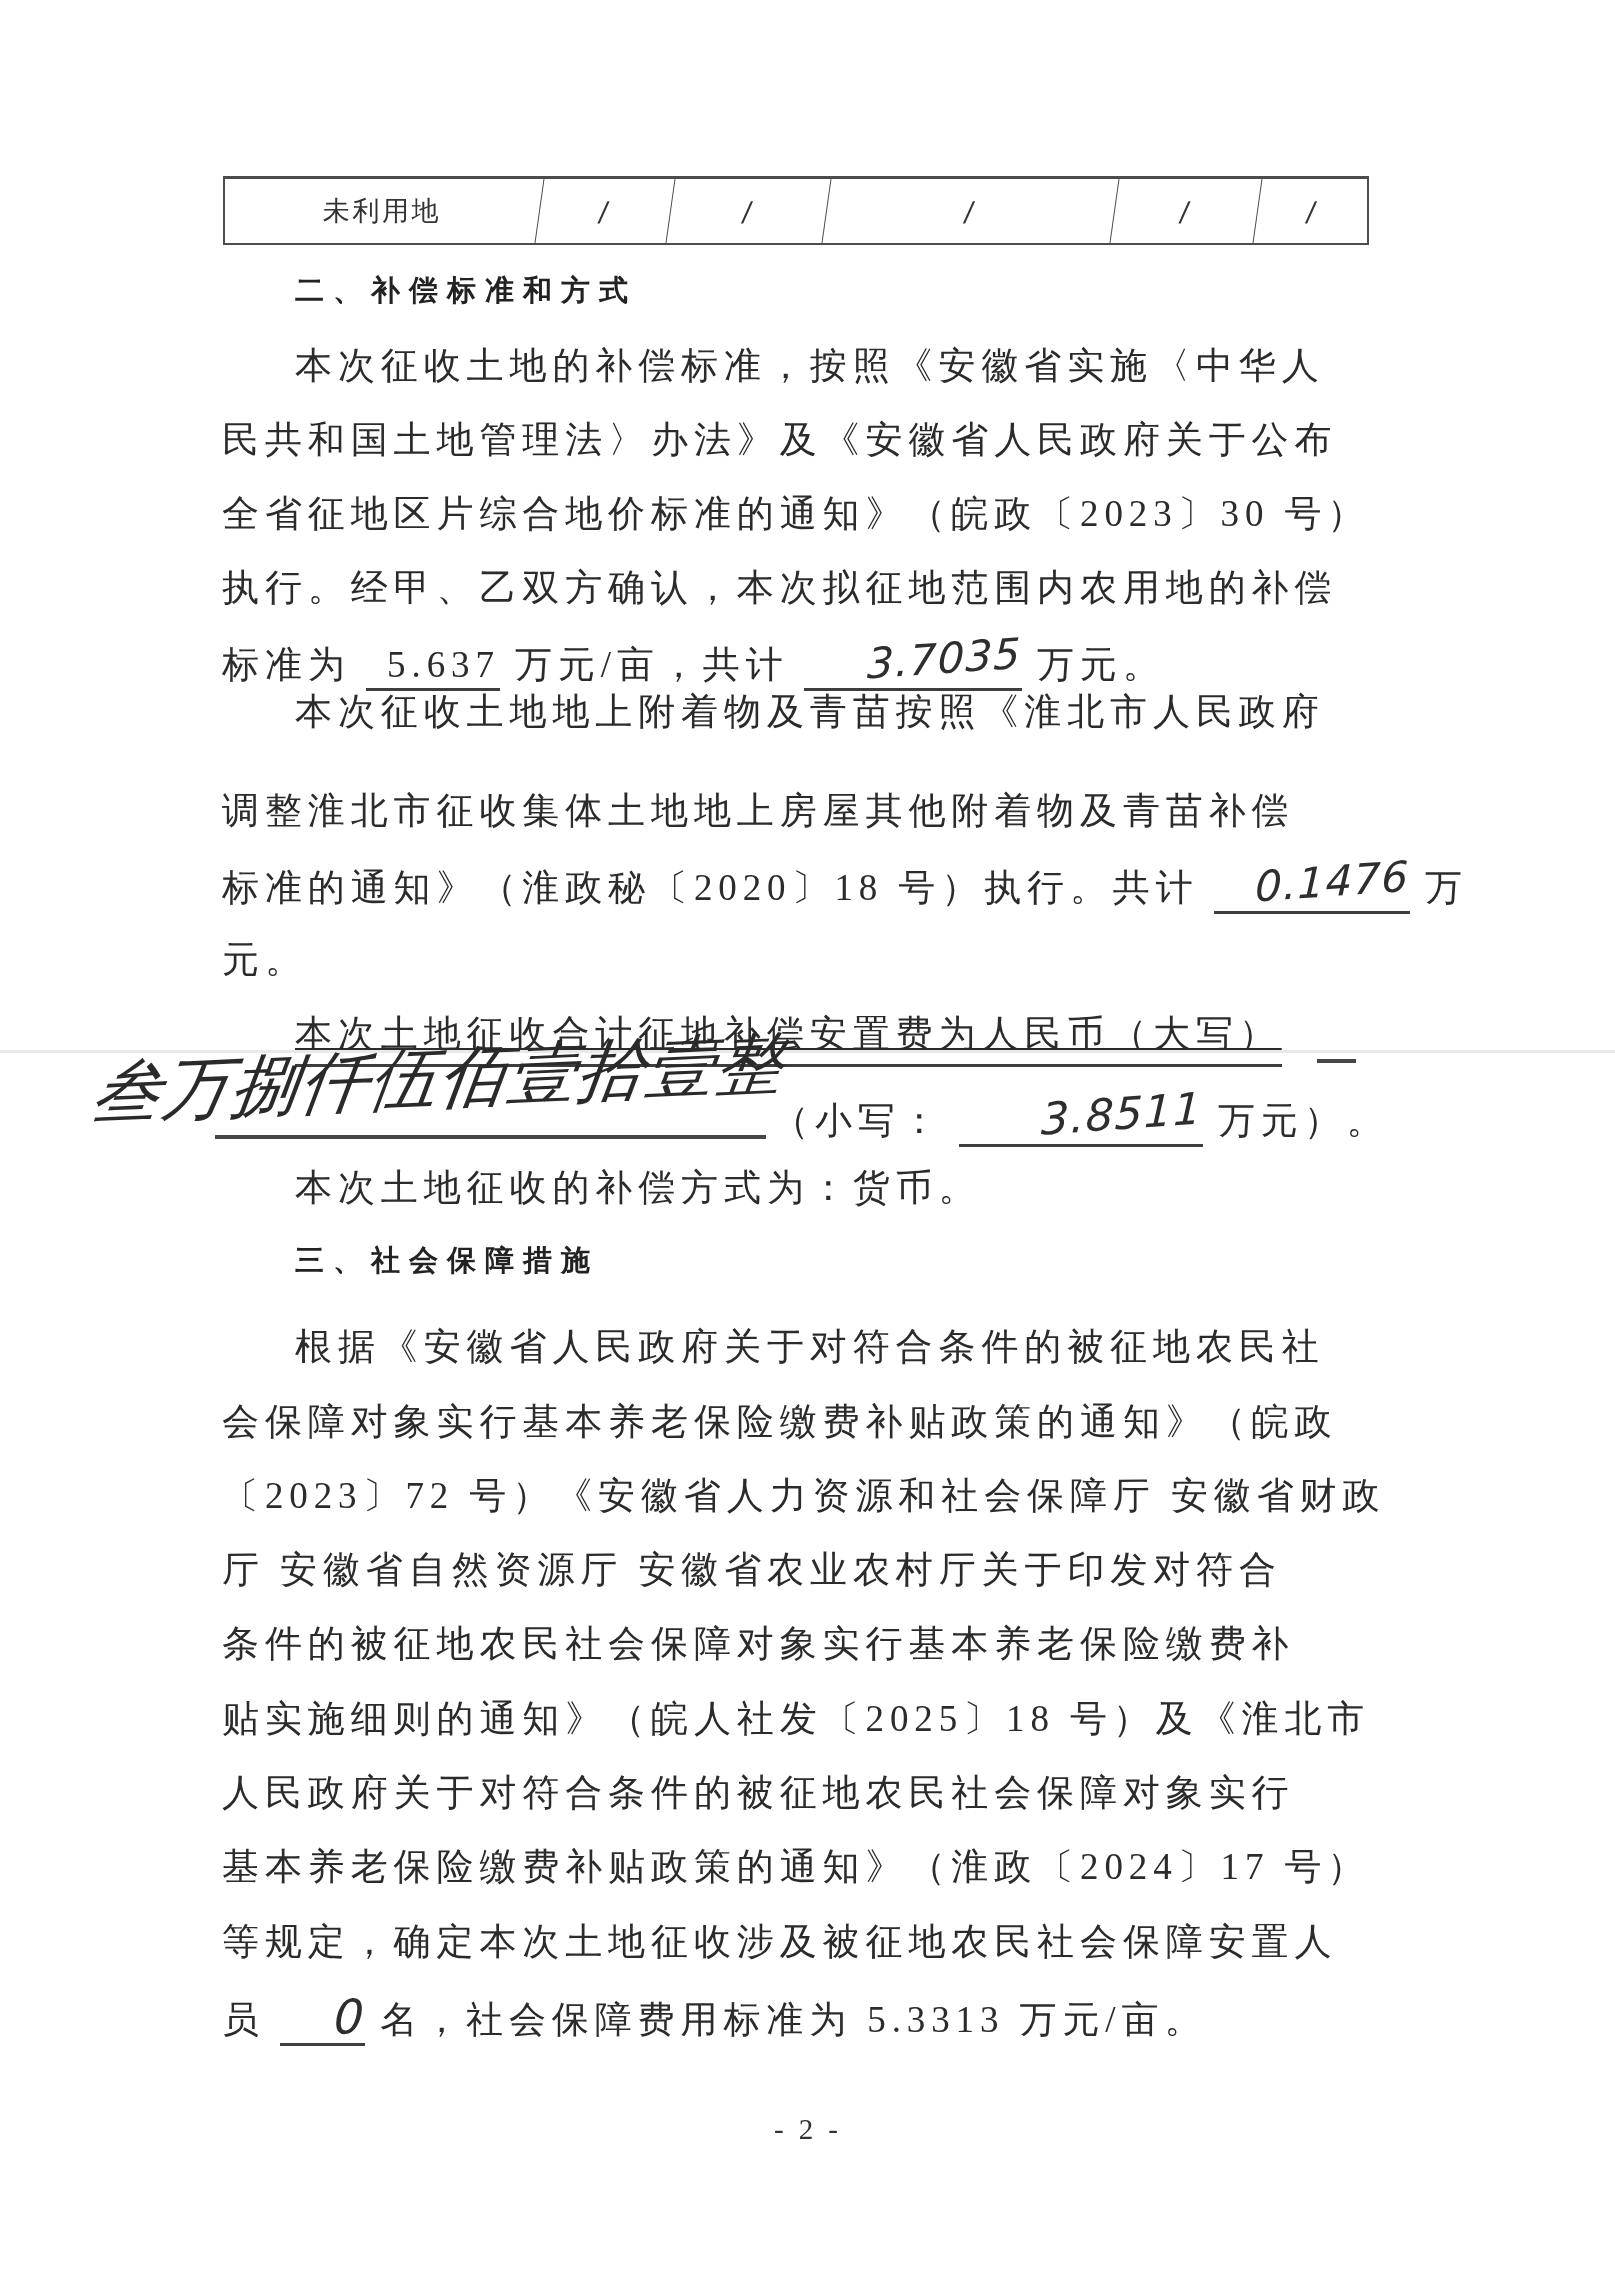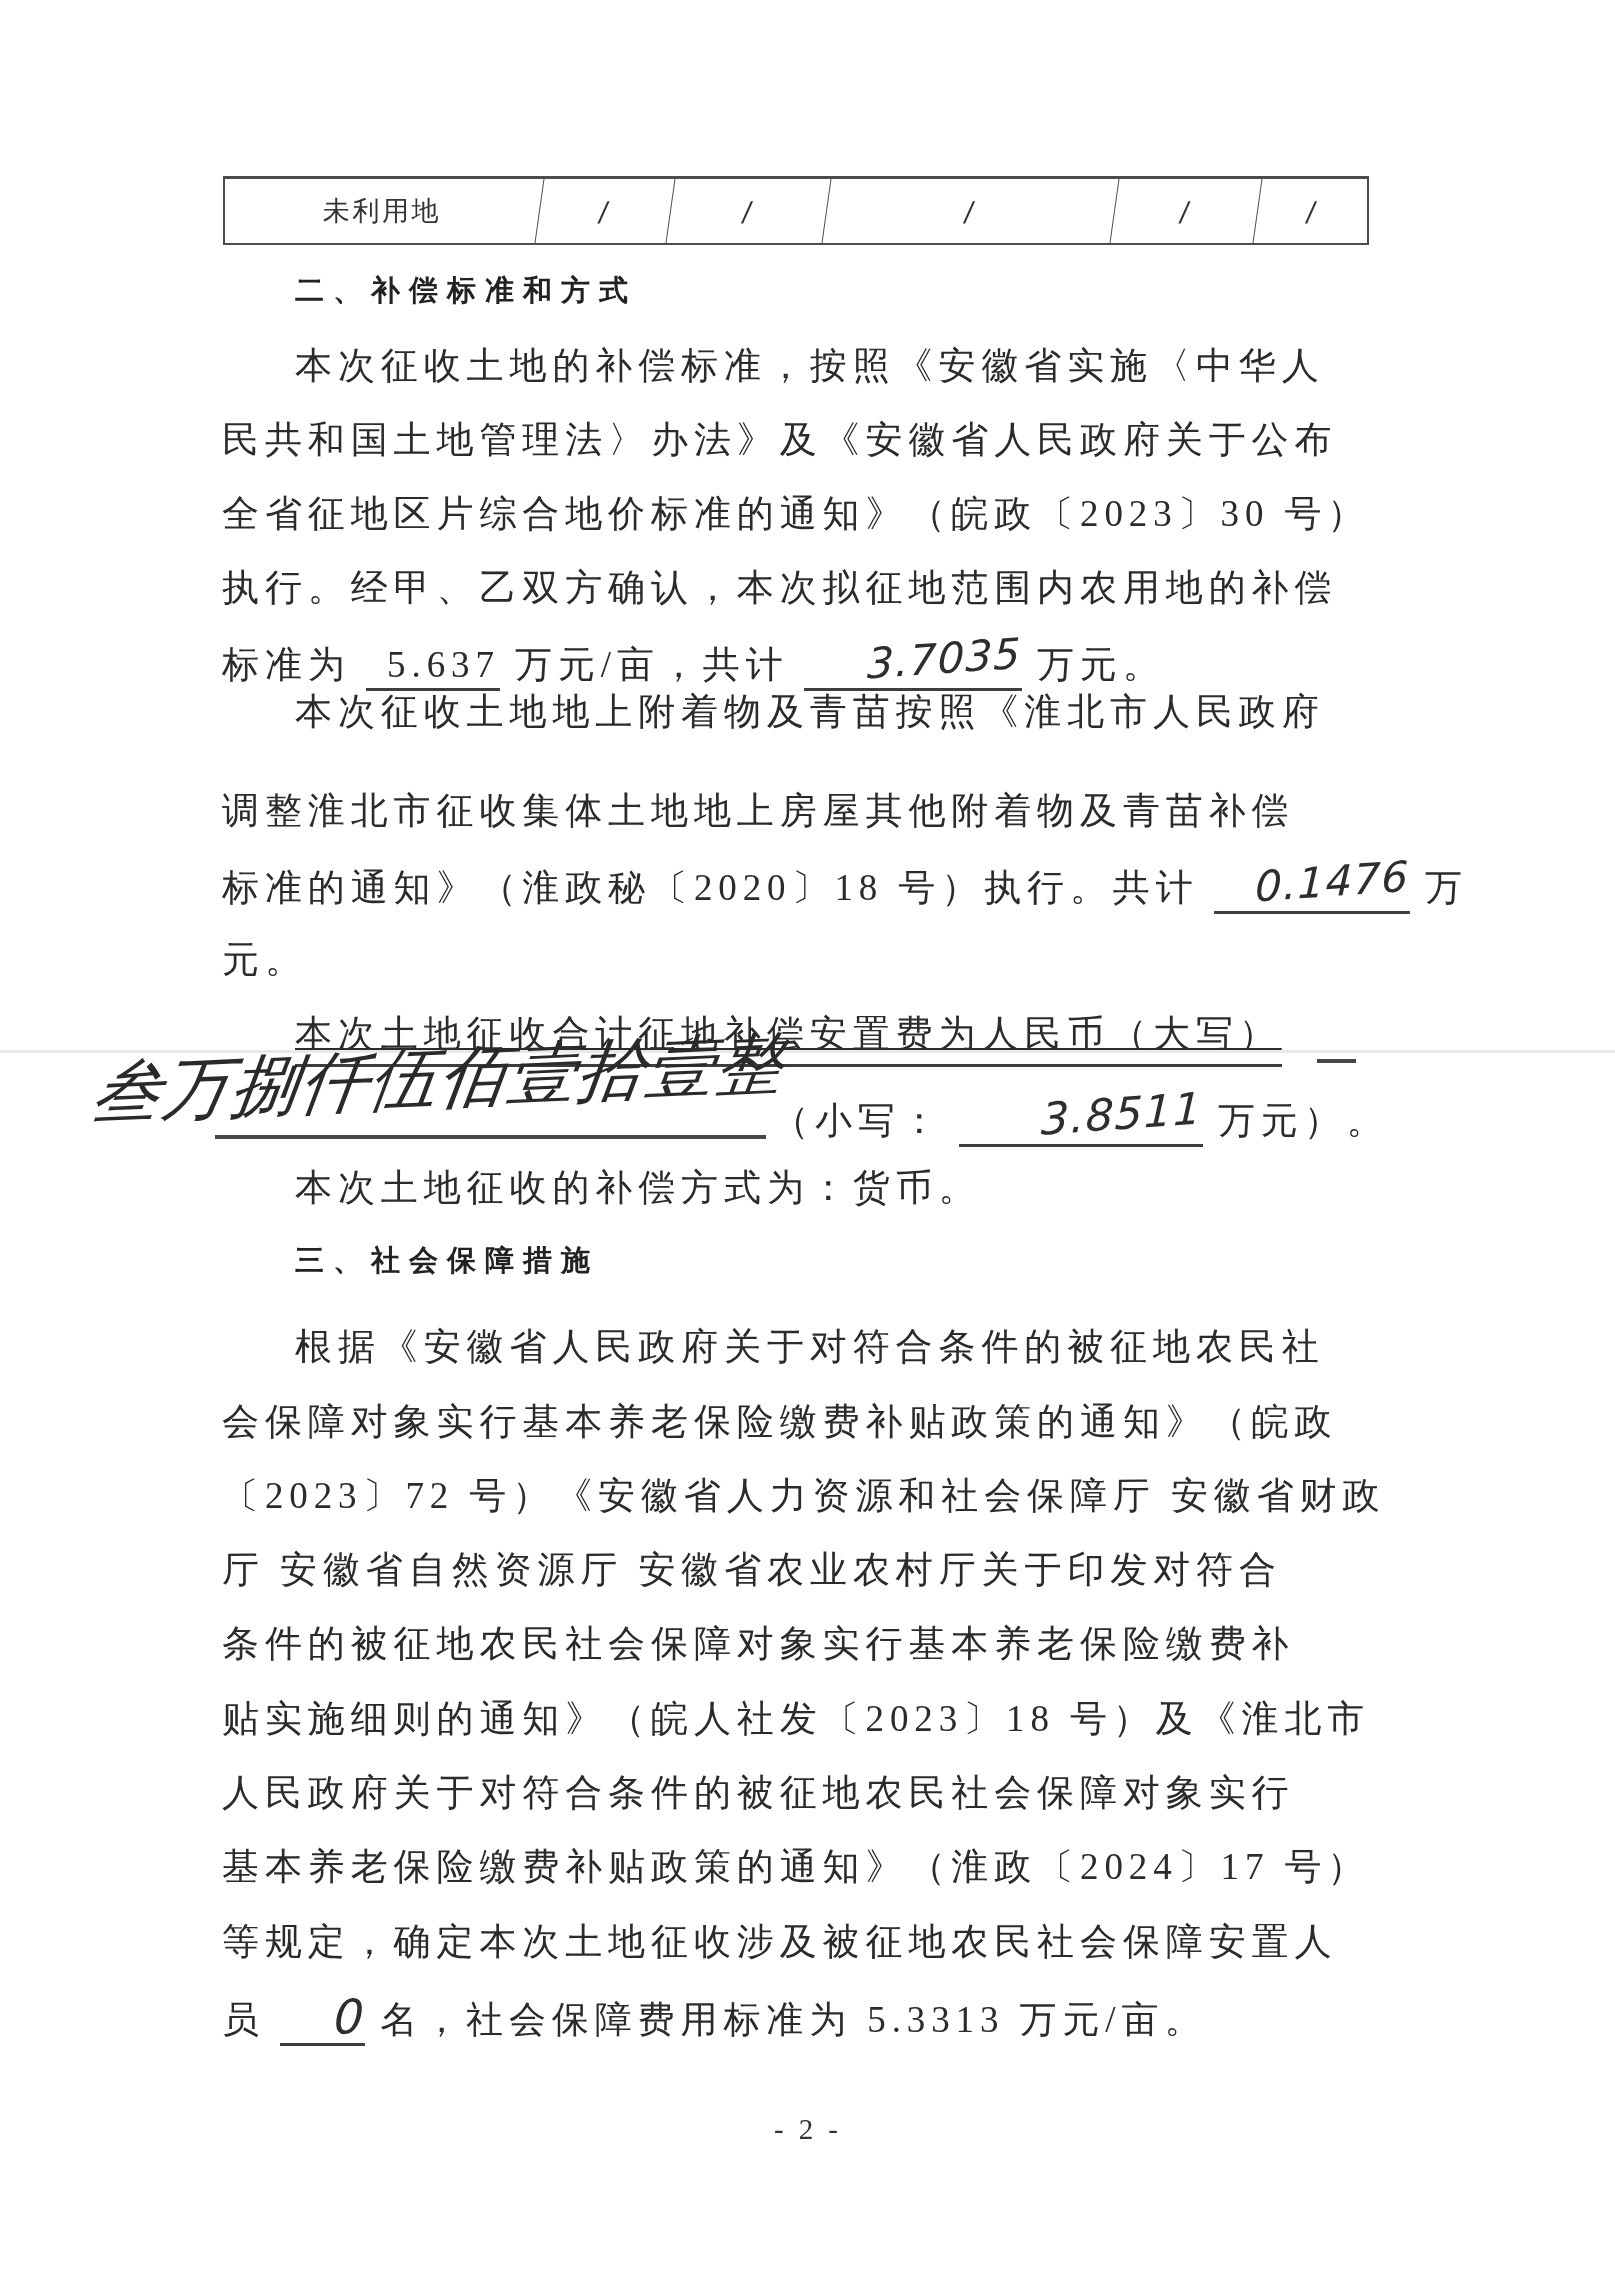--- a/index.html
+++ b/index.html
@@ -110,21 +110,21 @@
 
 <div class="line indent" style="top:1164px">本次土地征收的补偿方式为：货币。</div>
 
 <div class="line indent hd" style="top:1237px">三、社会保障措施</div>
 
 <div class="line indent" style="top:1323px">根据《安徽省人民政府关于对符合条件的被征地农民社</div>
 <div class="line" style="top:1398px">会保障对象实行基本养老保险缴费补贴政策的通知》（皖政</div>
 <div class="line" style="top:1472px">〔2023〕72 号）《安徽省人力资源和社会保障厅  安徽省财政</div>
 <div class="line" style="top:1546px">厅  安徽省自然资源厅  安徽省农业农村厅关于印发对符合</div>
 <div class="line" style="top:1620px">条件的被征地农民社会保障对象实行基本养老保险缴费补</div>
-<div class="line" style="top:1695px">贴实施细则的通知》（皖人社发〔2023〕18 号）及《淮北市</div>
+<div class="line" style="top:1695px">贴实施细则的通知》（皖人社发〔2025〕18 号）及《淮北市</div>
 <div class="line" style="top:1769px">人民政府关于对符合条件的被征地农民社会保障对象实行</div>
 <div class="line" style="top:1843px">基本养老保险缴费补贴政策的通知》（淮政〔2024〕17 号）</div>
 <div class="line" style="top:1918px">等规定，确定本次土地征收涉及被征地农民社会保障安置人</div>
 <div class="line" style="top:1992px">
   <span>员</span>
   <span class="blank" style="min-width:85px"><span class="hand" style="font-size:47px;position:relative;top:1.3px">0</span></span>
   <span>名，社会保障费用标准为 5.3313 万元/亩。</span>
 </div>
 
 <div class="footer">- 2 -</div>

